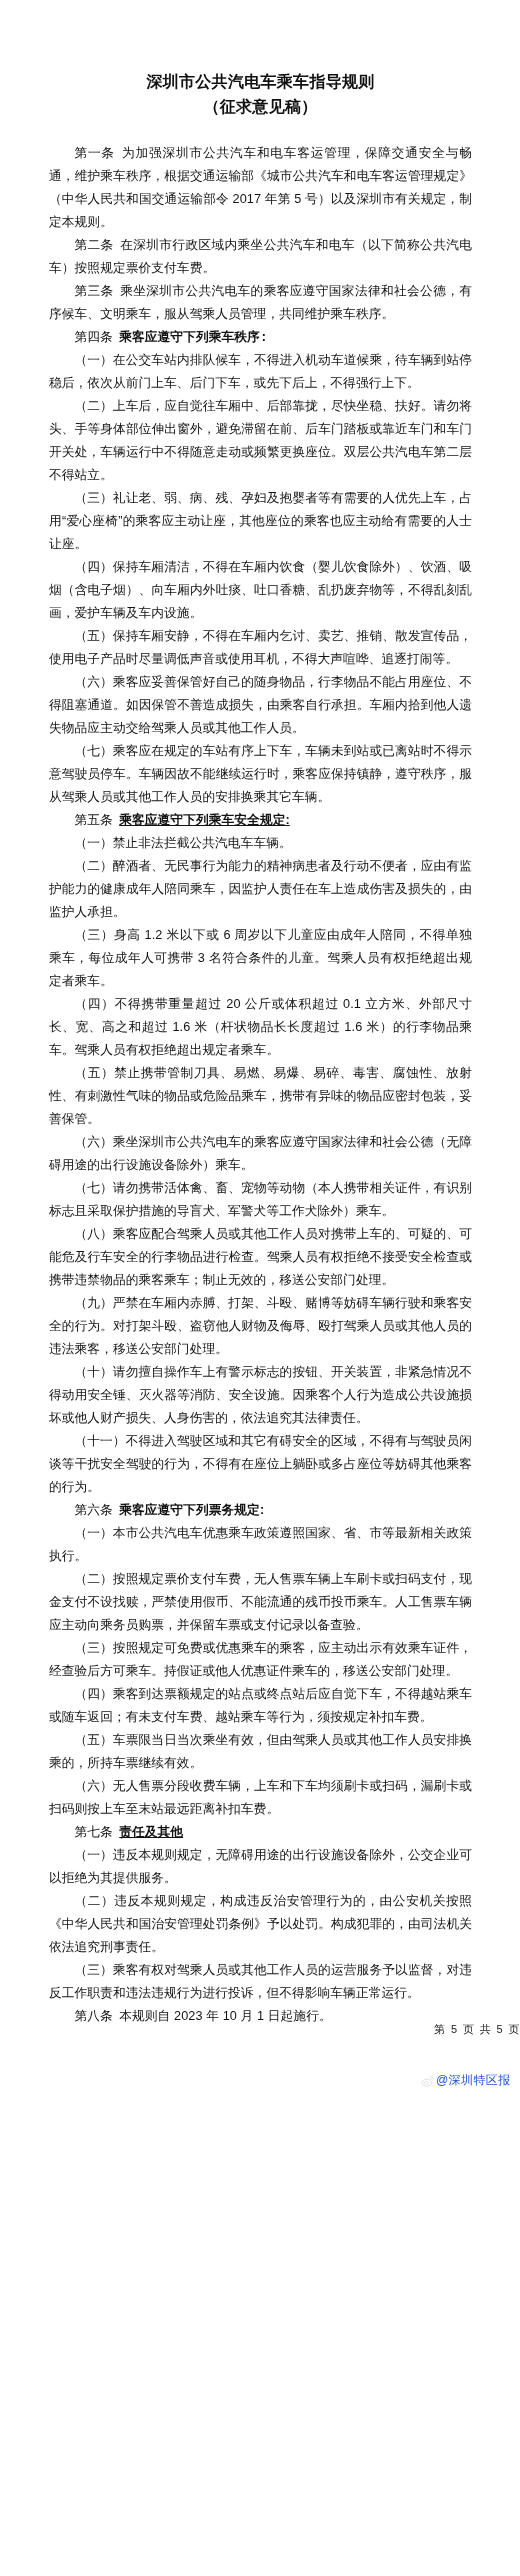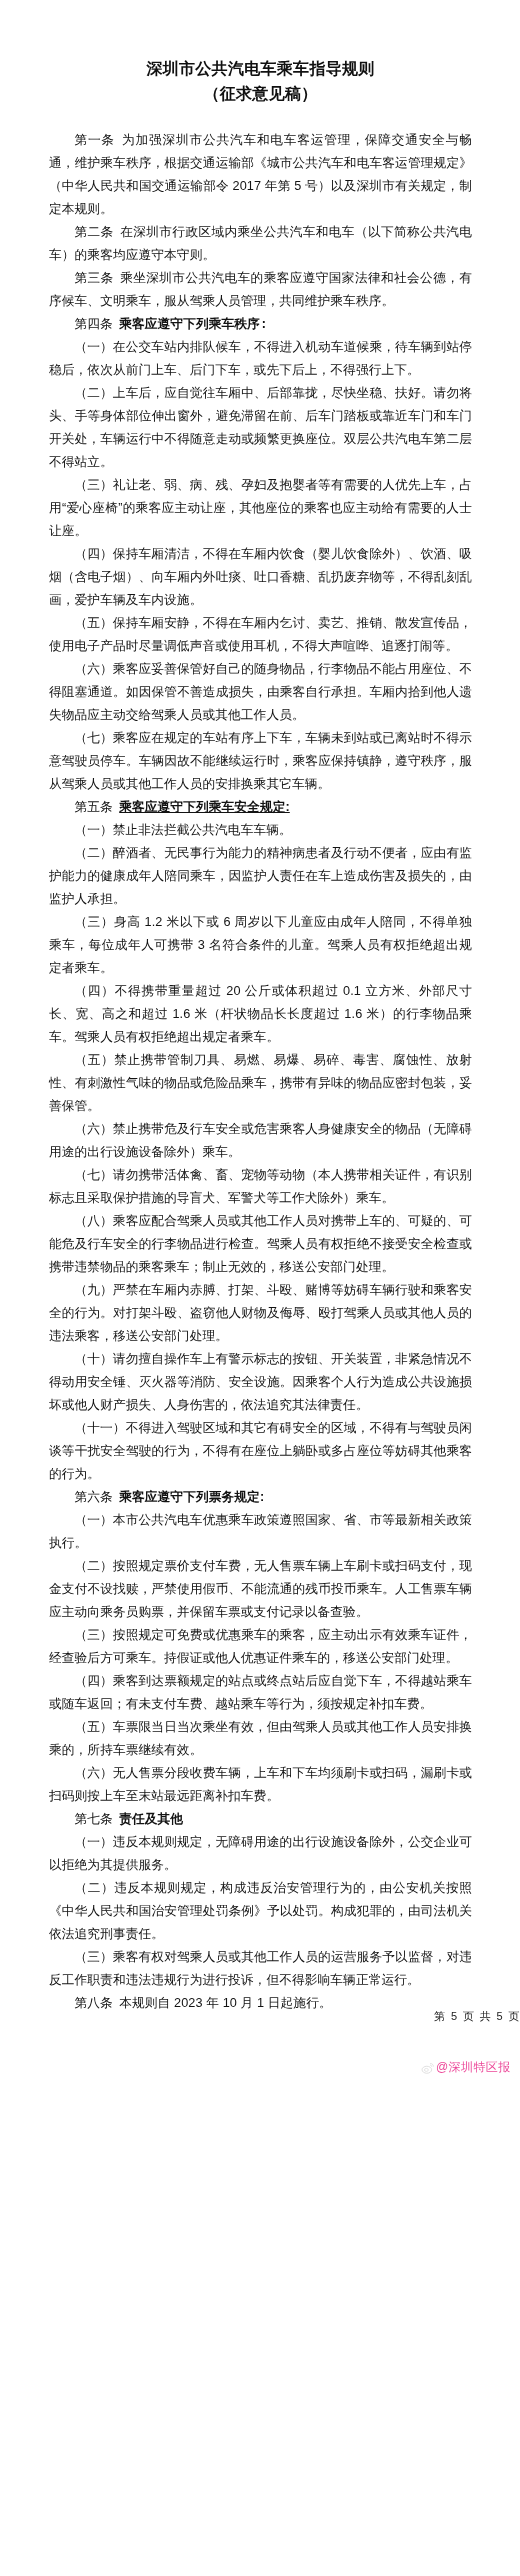--- a/index.html
+++ b/index.html
@@ -9,21 +9,21 @@
   }
   body {
     font-family: "Liberation Sans", "DejaVu Sans", sans-serif;
     color: #141414;
     -webkit-font-smoothing: antialiased;
   }
   .page {
     position: relative;
     width: 521px;
     height: 2088px;
-    margin: 0 auto;
+    margin: 13px auto;
     background: #ffffff;
     box-sizing: border-box;
     overflow: hidden;
   }
   .doc-body {
     padding: 0 49px 0 49px;
   }
   .title-block {
     padding-top: 57px;
     text-align: center;
@@ -71,21 +71,21 @@
     letter-spacing: 1.4px;
     color: #1b1b1b;
   }
   .watermark {
     position: absolute;
     right: 10.4px;
     bottom: 12px;
     display: flex;
     align-items: center;
     gap: 1px;
-    color: #ec4899;
+    color: #1d4ed8;
     font-size: 12px;
     letter-spacing: 0.4px;
     user-select: none;
   }
   .watermark .wb-logo {
     display: inline-block;
     width: 14px;
     height: 14px;
     line-height: 14px;
   }
@@ -98,50 +98,50 @@
 
   <div class="doc-body">
 
     <div class="title-block">
       <div class="doc-title">深圳市公共汽电车乘车指导规则</div>
       <div class="doc-subtitle">（征求意见稿）</div>
     </div>
 
     <div class="content">
         <p class="para article"><span class="art-label">第一条</span> <span>为加强深圳市公共汽车和电车客运管理，保障交通安全与畅通，维护乘车秩序，根据交通运输部《城市公共汽车和电车客运管理规定》（中华人民共和国交通运输部令 2017 年第 5 号）以及深圳市有关规定，制定本规则。</span></p>
-        <p class="para article"><span class="art-label">第二条</span> <span>在深圳市行政区域内乘坐公共汽车和电车（以下简称公共汽电车）的乘客均应遵守本守则。</span></p>
+        <p class="para article"><span class="art-label">第二条</span> <span>在深圳市行政区域内乘坐公共汽车和电车（以下简称公共汽电车）按照规定票价支付车费。</span></p>
         <p class="para article"><span class="art-label">第三条</span> <span>乘坐深圳市公共汽电车的乘客应遵守国家法律和社会公德，有序候车、文明乘车，服从驾乘人员管理，共同维护乘车秩序。</span></p>
         <p class="para article"><span class="art-label">第四条</span> <span style="font-weight: 700; font-family: Liberation Mono, monospace;">乘客应遵守下列乘车秩序:</span></p>
         <p class="para"><span>（一）在公交车站内排队候车，不得进入机动车道候乘，待车辆到站停稳后，依次从前门上车、后门下车，或先下后上，不得强行上下。</span></p>
         <p class="para"><span>（二）上车后，应自觉往车厢中、后部靠拢，尽快坐稳、扶好。请勿将头、手等身体部位伸出窗外，避免滞留在前、后车门踏板或靠近车门和车门开关处，车辆运行中不得随意走动或频繁更换座位。双层公共汽电车第二层不得站立。</span></p>
         <p class="para"><span>（三）礼让老、弱、病、残、孕妇及抱婴者等有需要的人优先上车，占用“爱心座椅”的乘客应主动让座，其他座位的乘客也应主动给有需要的人士让座。</span></p>
         <p class="para"><span>（四）保持车厢清洁，不得在车厢内饮食（婴儿饮食除外）、饮酒、吸烟（含电子烟）、向车厢内外吐痰、吐口香糖、乱扔废弃物等，不得乱刻乱画，爱护车辆及车内设施。</span></p>
         <p class="para"><span>（五）保持车厢安静，不得在车厢内乞讨、卖艺、推销、散发宣传品，使用电子产品时尽量调低声音或使用耳机，不得大声喧哗、追逐打闹等。</span></p>
         <p class="para"><span>（六）乘客应妥善保管好自己的随身物品，行李物品不能占用座位、不得阻塞通道。如因保管不善造成损失，由乘客自行承担。车厢内拾到他人遗失物品应主动交给驾乘人员或其他工作人员。</span></p>
         <p class="para"><span>（七）乘客应在规定的车站有序上下车，车辆未到站或已离站时不得示意驾驶员停车。车辆因故不能继续运行时，乘客应保持镇静，遵守秩序，服从驾乘人员或其他工作人员的安排换乘其它车辆。</span></p>
         <p class="para article"><span class="art-label">第五条</span> <span style="font-weight: 700; text-decoration: underline;">乘客应遵守下列乘车安全规定:</span></p>
         <p class="para"><span>（一）禁止非法拦截公共汽电车车辆。</span></p>
         <p class="para"><span>（二）醉酒者、无民事行为能力的精神病患者及行动不便者，应由有监护能力的健康成年人陪同乘车，因监护人责任在车上造成伤害及损失的，由监护人承担。</span></p>
         <p class="para"><span>（三）身高 1.2 米以下或 6 周岁以下儿童应由成年人陪同，不得单独乘车，每位成年人可携带 3 名符合条件的儿童。驾乘人员有权拒绝超出规定者乘车。</span></p>
         <p class="para"><span>（四）不得携带重量超过 20 公斤或体积超过 0.1 立方米、外部尺寸长、宽、高之和超过 1.6 米（杆状物品长长度超过 1.6 米）的行李物品乘车。驾乘人员有权拒绝超出规定者乘车。</span></p>
         <p class="para"><span>（五）禁止携带管制刀具、易燃、易爆、易碎、毒害、腐蚀性、放射性、有刺激性气味的物品或危险品乘车，携带有异味的物品应密封包装，妥善保管。</span></p>
-        <p class="para"><span>（六）禁止携带危及行车安全或危害乘客人身健康安全的物品（无障碍用途的出行设施设备除外）乘车。</span></p>
+        <p class="para"><span>（六）乘坐深圳市公共汽电车的乘客应遵守国家法律和社会公德（无障碍用途的出行设施设备除外）乘车。</span></p>
         <p class="para"><span>（七）请勿携带活体禽、畜、宠物等动物（本人携带相关证件，有识别标志且采取保护措施的导盲犬、军警犬等工作犬除外）乘车。</span></p>
         <p class="para"><span>（八）乘客应配合驾乘人员或其他工作人员对携带上车的、可疑的、可能危及行车安全的行李物品进行检查。驾乘人员有权拒绝不接受安全检查或携带违禁物品的乘客乘车；制止无效的，移送公安部门处理。</span></p>
         <p class="para"><span>（九）严禁在车厢内赤膊、打架、斗殴、赌博等妨碍车辆行驶和乘客安全的行为。对打架斗殴、盗窃他人财物及侮辱、殴打驾乘人员或其他人员的违法乘客，移送公安部门处理。</span></p>
         <p class="para"><span>（十）请勿擅自操作车上有警示标志的按钮、开关装置，非紧急情况不得动用安全锤、灭火器等消防、安全设施。因乘客个人行为造成公共设施损坏或他人财产损失、人身伤害的，依法追究其法律责任。</span></p>
         <p class="para"><span>（十一）不得进入驾驶区域和其它有碍安全的区域，不得有与驾驶员闲谈等干扰安全驾驶的行为，不得有在座位上躺卧或多占座位等妨碍其他乘客的行为。</span></p>
         <p class="para article"><span class="art-label">第六条</span> <span style="font-weight: 700;">乘客应遵守下列票务规定:</span></p>
         <p class="para"><span>（一）本市公共汽电车优惠乘车政策遵照国家、省、市等最新相关政策执行。</span></p>
         <p class="para"><span>（二）按照规定票价支付车费，无人售票车辆上车刷卡或扫码支付，现金支付不设找赎，严禁使用假币、不能流通的残币投币乘车。人工售票车辆应主动向乘务员购票，并保留车票或支付记录以备查验。</span></p>
         <p class="para"><span>（三）按照规定可免费或优惠乘车的乘客，应主动出示有效乘车证件，经查验后方可乘车。持假证或他人优惠证件乘车的，移送公安部门处理。</span></p>
         <p class="para"><span>（四）乘客到达票额规定的站点或终点站后应自觉下车，不得越站乘车或随车返回；有未支付车费、越站乘车等行为，须按规定补扣车费。</span></p>
         <p class="para"><span>（五）车票限当日当次乘坐有效，但由驾乘人员或其他工作人员安排换乘的，所持车票继续有效。</span></p>
         <p class="para"><span>（六）无人售票分段收费车辆，上车和下车均须刷卡或扫码，漏刷卡或扫码则按上车至末站最远距离补扣车费。</span></p>
-        <p class="para article"><span class="art-label">第七条</span> <span style="font-weight: 700;">责任及其他</span></p>
+        <p class="para article"><span class="art-label">第七条</span> <span style="font-weight: 700; text-decoration: underline;">责任及其他</span></p>
         <p class="para"><span>（一）违反本规则规定，无障碍用途的出行设施设备除外，公交企业可以拒绝为其提供服务。</span></p>
         <p class="para"><span>（二）违反本规则规定，构成违反治安管理行为的，由公安机关按照《中华人民共和国治安管理处罚条例》予以处罚。构成犯罪的，由司法机关依法追究刑事责任。</span></p>
         <p class="para"><span>（三）乘客有权对驾乘人员或其他工作人员的运营服务予以监督，对违反工作职责和违法违规行为进行投诉，但不得影响车辆正常运行。</span></p>
         <p class="para article"><span class="art-label">第八条</span> <span>本规则自 2023 年 10 月 1 日起施行。</span></p>
       </div>
 
   </div>
 
   <div class="footer">第 5 页 共 5 页</div>
 

